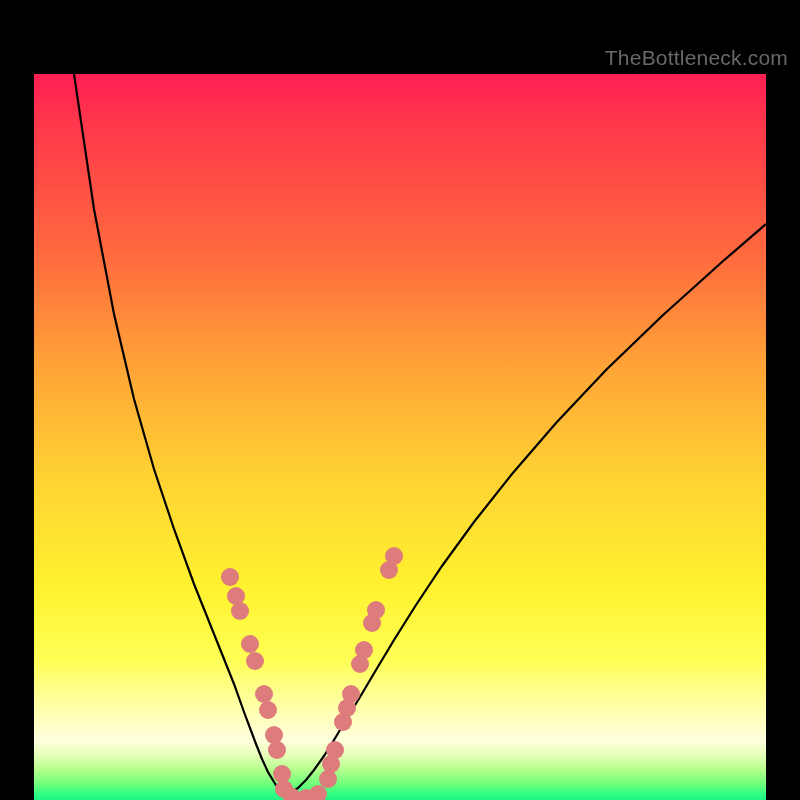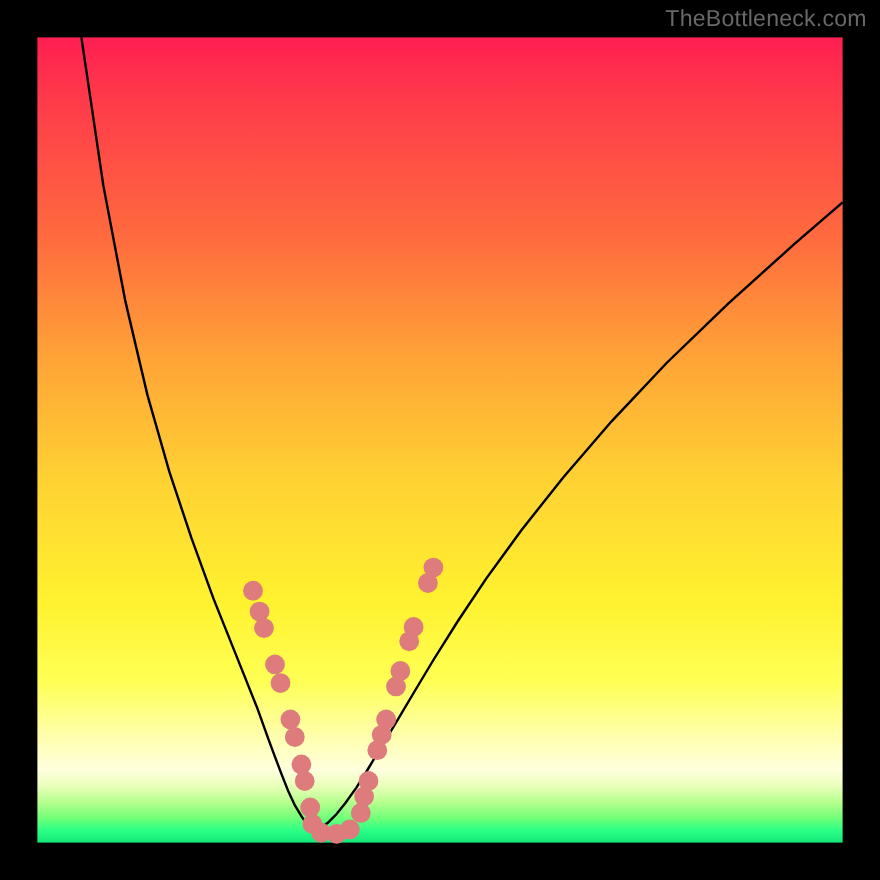--- a/index.html
+++ b/index.html
@@ -9,20 +9,21 @@
     height: 800px;
     overflow: hidden;
     background: #000;
     font-family: Arial, Helvetica, sans-serif;
   }
   .outer {
     width: 800px;
     height: 666px;
     background: #000;
     position: relative;
+    margin-top: 40px;
   }
   .plot {
     position: absolute;
     left: 34px;
     top: 34px;
     width: 732px;
     height: 732px;
     
     background: linear-gradient(to bottom,
       #ff1f52 0%,

